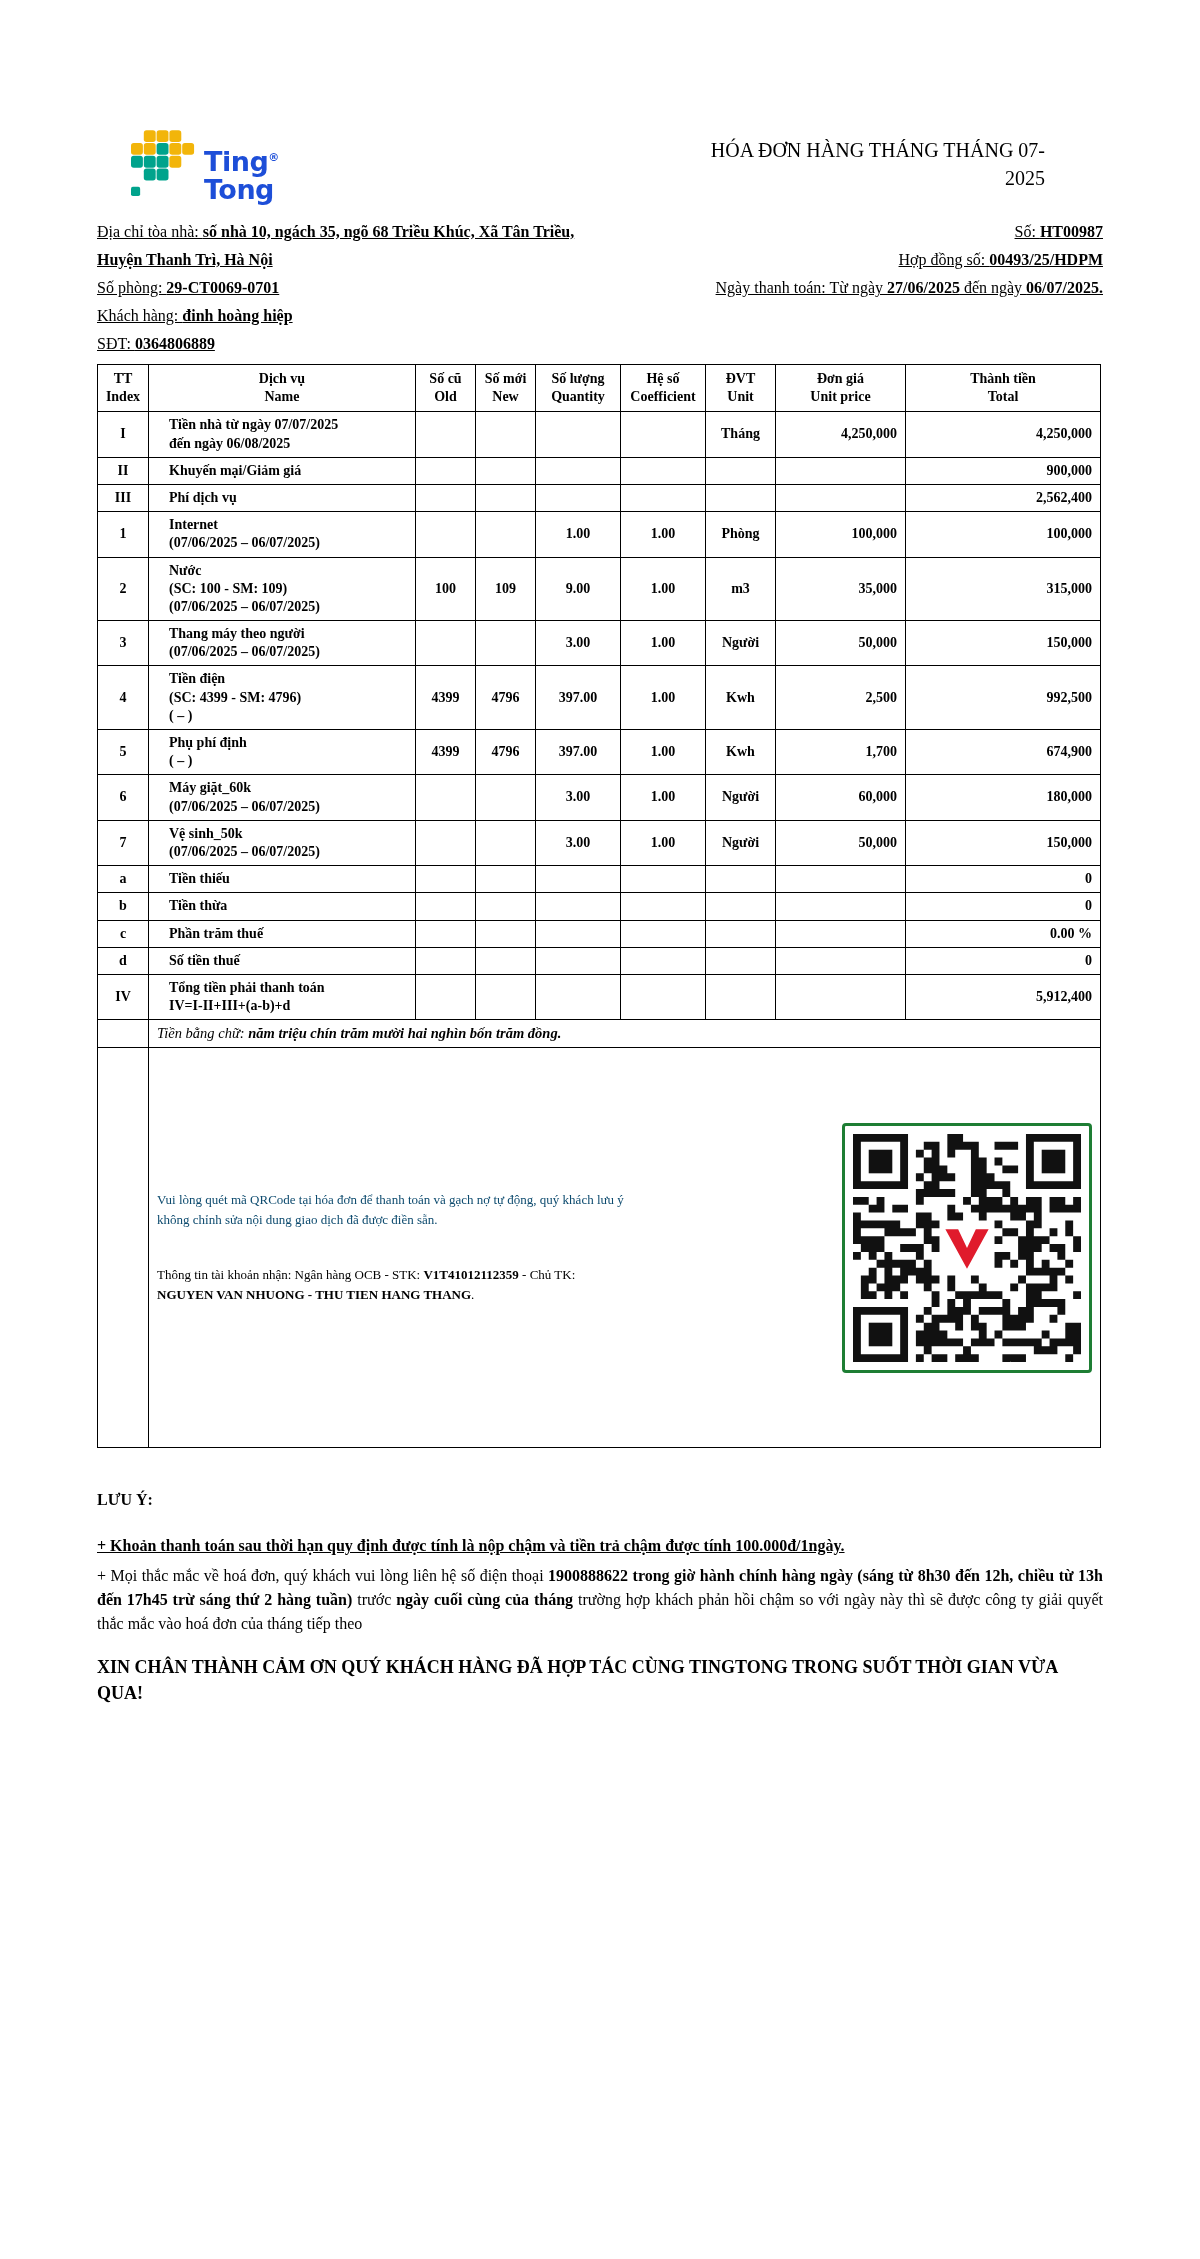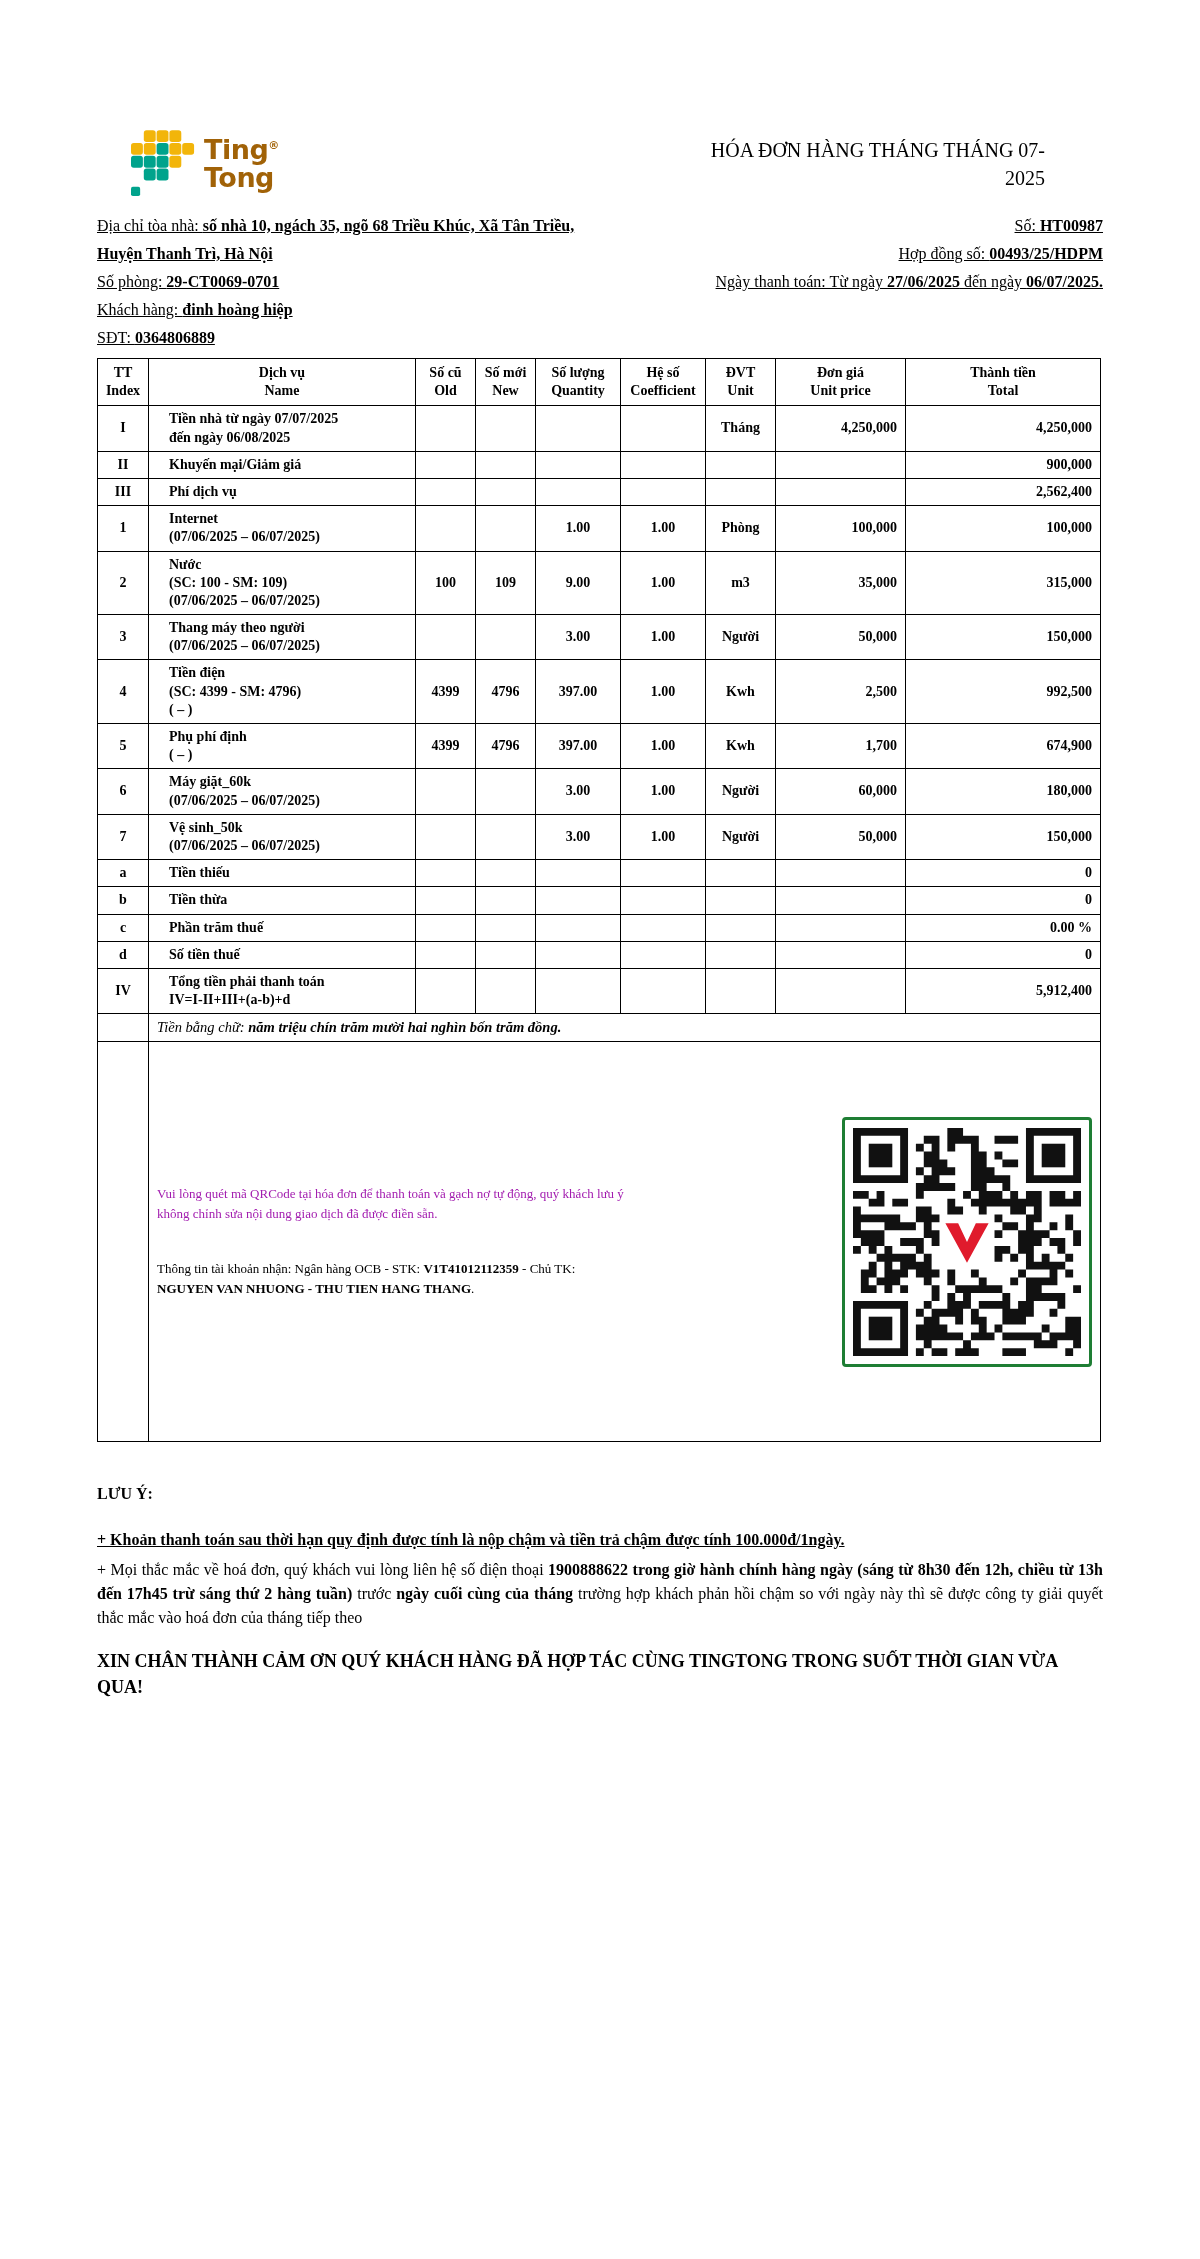--- a/index.html
+++ b/index.html
@@ -3,42 +3,42 @@
 <meta charset="utf-8">
 <style>
   * { margin:0; padding:0; box-sizing:border-box; }
   html, body { background:#ffffff; }
   body { width:1200px; min-height:2259px; color:#000; font-family:"Liberation Serif", serif; }
   .page { padding:130px 97px 60px 97px; }
 
   
   .hdr { display:flex; justify-content:space-between; align-items:flex-start; }
   .logo { display:flex; align-items:flex-start; gap:9px; margin-left:34px; }
-  .logo-text { font-family:"DejaVu Sans", sans-serif; font-weight:bold; color:#a16207; font-size:27px; line-height:28px; letter-spacing:-0.5px; margin-top:2px; }
+  .logo-text { font-family:"DejaVu Sans", sans-serif; font-weight:bold; color:#1d4ed8; font-size:27px; line-height:28px; letter-spacing:-0.5px; margin-top:14px; }
   .logo-text .reg { font-size:11px; vertical-align:super; }
   .title { width:415px; padding-right:58px; text-align:right; font-weight:normal; font-size:20px; line-height:1.4; margin-top:6px; }
 
   
   .info { display:flex; justify-content:space-between; margin-top:14px; font-size:16px; line-height:28px;text-decoration:underline; }
   .info-left { width:492px; }
   .info-right { flex:1; text-align:right; }
 
   
   .inv-table { border-collapse:collapse; table-layout:fixed; width:1003px; margin-top:6px; font-size:14px; font-weight:bold; }
   .inv-table th, .inv-table td { border:1px solid #000; padding:4px 8px; vertical-align:middle; line-height:1.3; }
   .inv-table th { text-align:center; padding:5px 2px; }
   td.c-tt { text-align:center; }
   td.c-name { text-align:left; padding-left:20px; }
   td.c-old, td.c-new, td.c-qty, td.c-coef, td.c-unit { text-align:center; }
   td.c-price, td.c-total { text-align:right; }
   .words-cell { font-weight:normal; font-style:italic; font-size:14.5px; padding:7px 11px; }
   .qr-cell { height:400px; vertical-align:bottom; padding:10px 22px 12px 12px; font-weight:normal; }
   .qr-flex { display:flex; justify-content:space-between; align-items:center; }
   .qr-text { width:470px; font-size:13px; line-height:1.55; }
-  .qr-notice { color:#a21caf; margin-bottom:34px; }
+  .qr-notice { color:#0c4a6e; margin-bottom:34px; }
   .qr-frame { border:3px solid #1e7e34; border-radius:4px; background:#fff; padding:8px; }
   .qr-frame svg { display:block; width:228px; height:228px; }
 
   
   .foot { margin-top:40px; font-size:16px; line-height:24px; }
   .f-heading { font-weight:bold; margin-bottom:22px; }
   .f-note1 { font-weight:bold; margin-bottom:6px;text-decoration:underline; }
   .f-note2 { margin-bottom:18px; text-align:justify; }
   .f-thanks { font-weight:bold; font-size:18px; line-height:26px; max-width:1000px; }
 </style>

